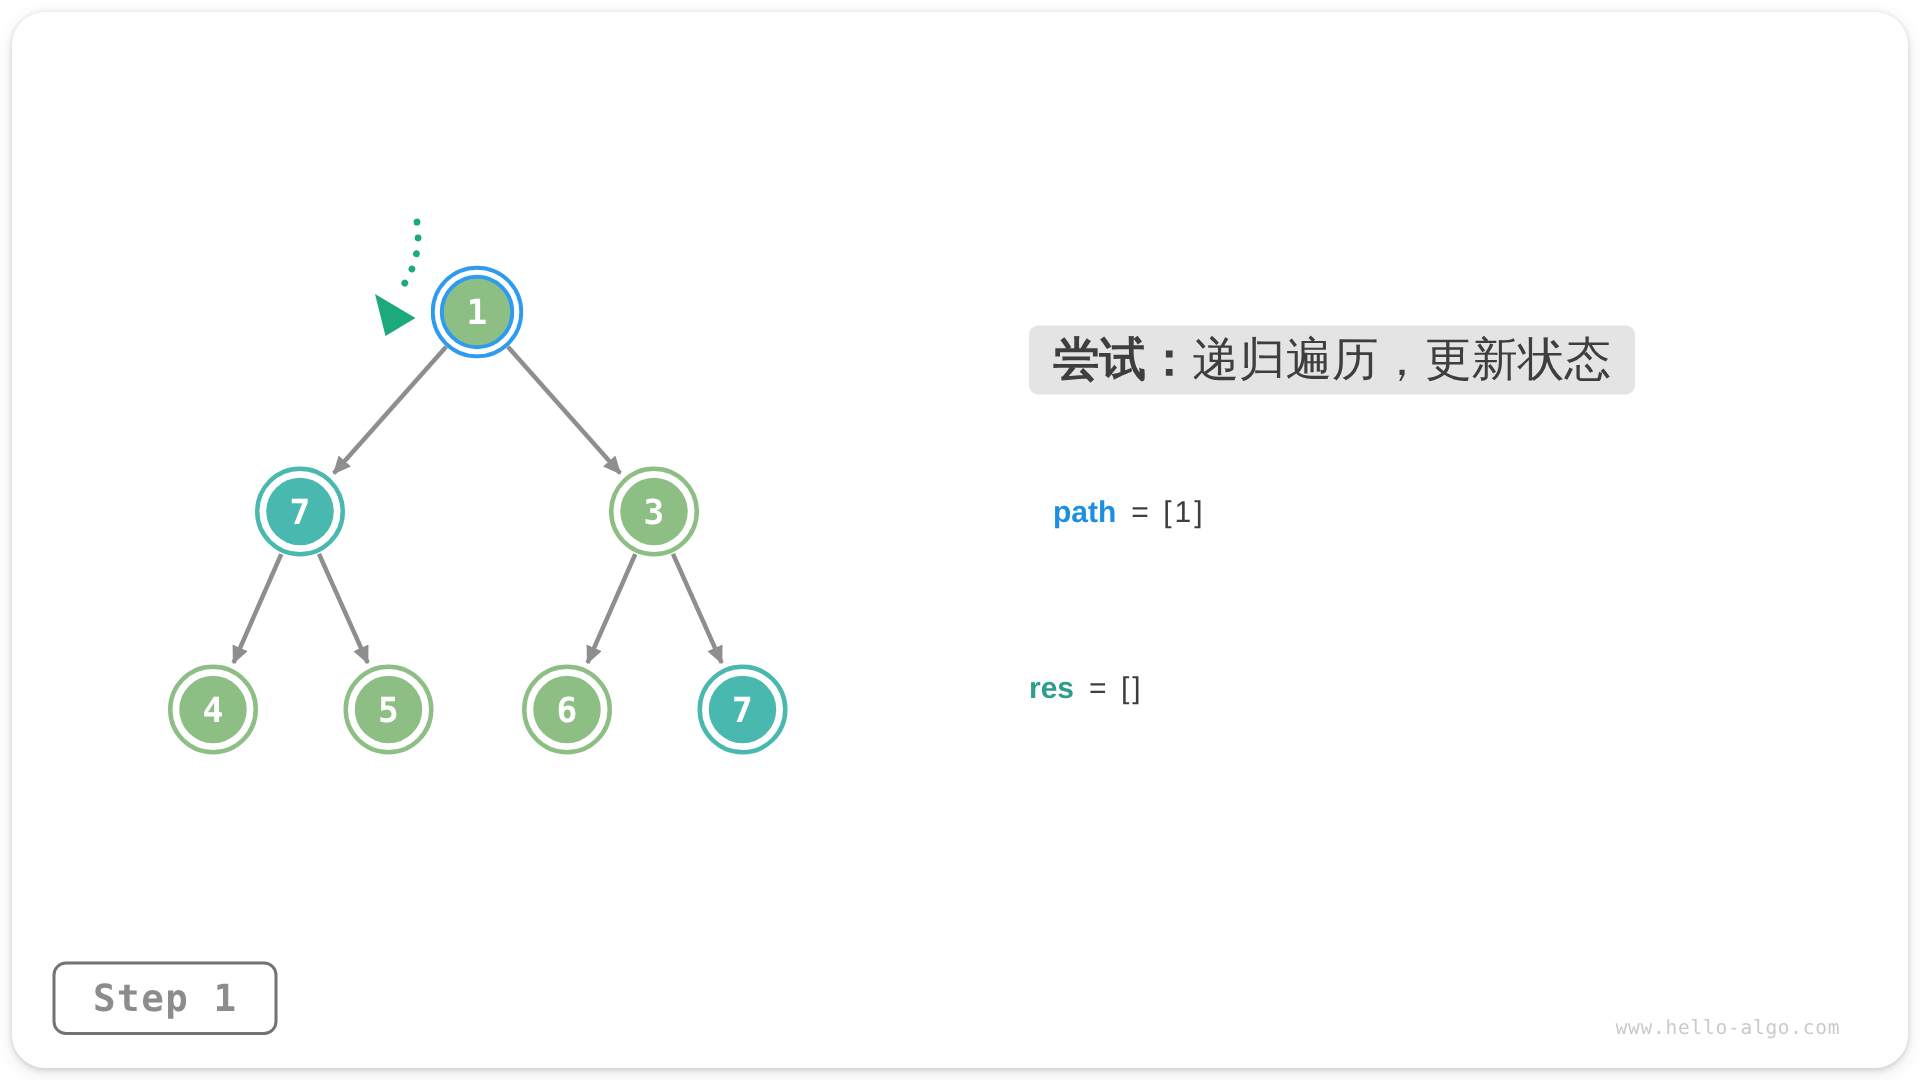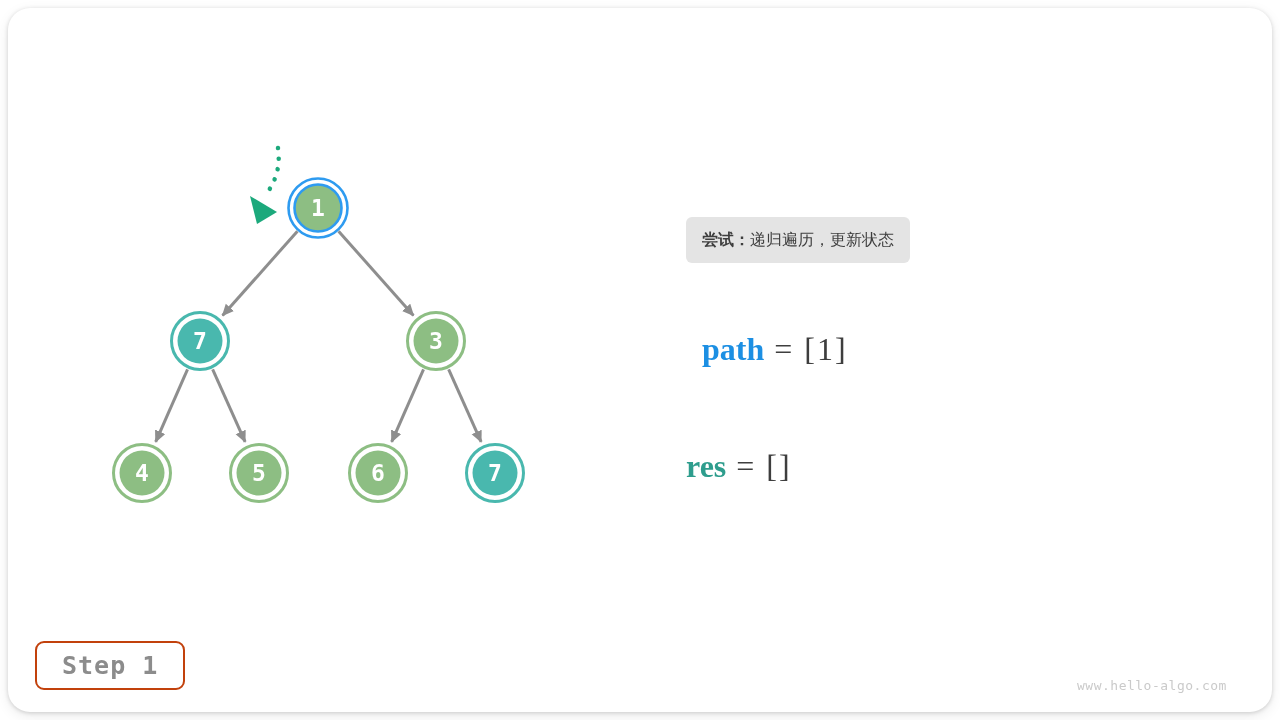--- a/index.html
+++ b/index.html
@@ -1,32 +1,32 @@
 <!DOCTYPE html>
 <html style="--green: #8dbe83; --teal: #49b8ae; --blue: #2e9bf0; --edge: #8e8e8e; --arrow-green: #1ca97c; --text: #3e3e3e; --path-blue: #1c8fe3; --res-teal: #2e9d8d; --highlight-bg: #e4e4e4; --step-text: #8c8c8c; --watermark: #cacaca;"><head>
 <meta charset="utf-8">
 <style>
   html,body{margin:0;padding:0;background:#ffffff;width:1280px;height:720px;overflow:hidden;}
   .stage{position:relative;width:1280px;height:720px;font-family:"Liberation Sans","DejaVu Sans",sans-serif;}
   .card{position:absolute;left:8px;top:8px;right:8px;bottom:8px;background:#ffffff;border-radius:22px;
         box-shadow:0 1px 4px rgba(0,0,0,.16),0 4px 14px rgba(0,0,0,.08);}
   svg.tree{position:absolute;left:0;top:0;}
-  .note{position:absolute;font-size:16px;color:var(--text);white-space:nowrap;line-height:28px;}
+  .note{position:absolute;font-size:31px;color:var(--text);white-space:nowrap;line-height:28px;}
   .note .b{font-weight:700;}
   .note.try{left:686px;top:217px;background:var(--highlight-bg);border-radius:6px;padding:9px 16px;}
   .note.back{left:702px;top:289px;}
-  .varline{position:absolute;font-family:Liberation Serif, serif;
-           font-size:32px;color:var(--text);white-space:nowrap;}
+  .varline{position:absolute;font-family:Liberation Sans, sans-serif;
+           font-size:20px;color:var(--text);white-space:nowrap;}
   .varline .vname{font-weight:700;}
   .varline .vval{margin-left:10px;letter-spacing:2px;}
   .varline.path{left:702px;top:331px;}
   .varline.path .vname{color:var(--path-blue);}
   .varline.res{left:686px;top:448px;}
   .varline.res .vname{color:var(--res-teal);}
-  .step-badge{position:absolute;left:35px;top:641px;border:2px solid #c2410c;border-radius:9px;
+  .step-badge{position:absolute;left:35px;top:641px;border:2px solid #737373;border-radius:9px;
               background:#fff;padding:8px 25px;font-family:"DejaVu Sans Mono","Liberation Mono",monospace;
               font-size:25px;font-weight:700;color:var(--step-text);letter-spacing:1px;}
   .watermark{position:absolute;left:1077px;top:678px;font-family:"DejaVu Sans Mono","Liberation Mono",monospace;
              font-size:13px;color:var(--watermark);letter-spacing:0.5px;text-align:center;}
 </style>
 </head>
 <body>
 
 <div class="stage">
   <div class="card"></div>

